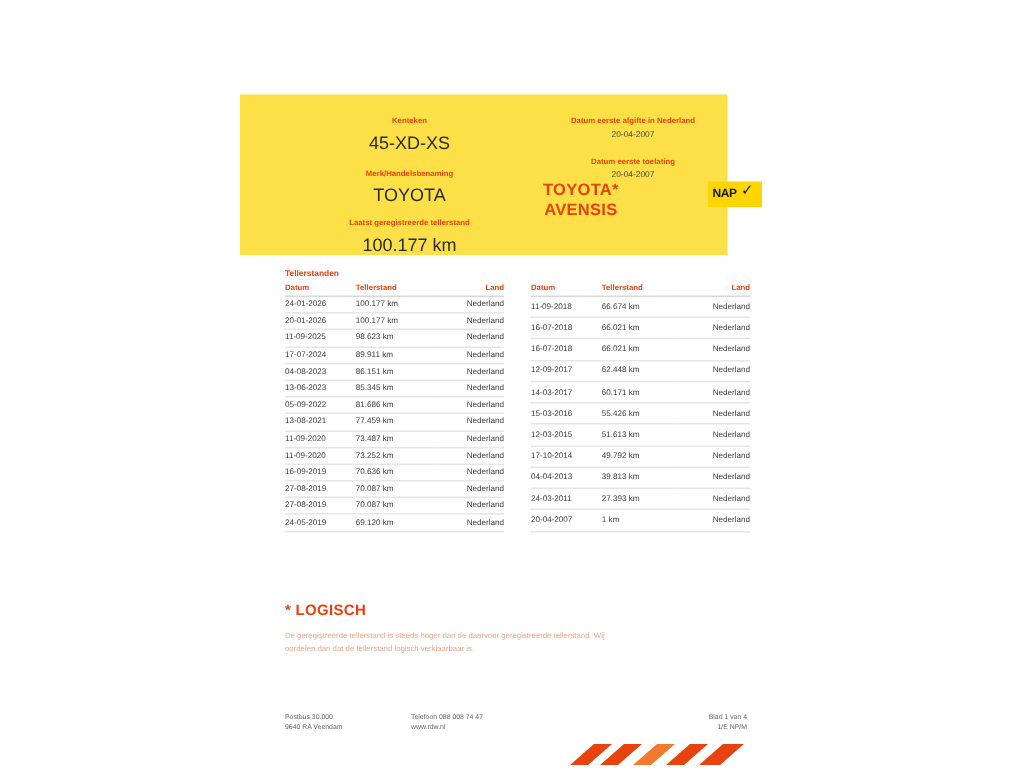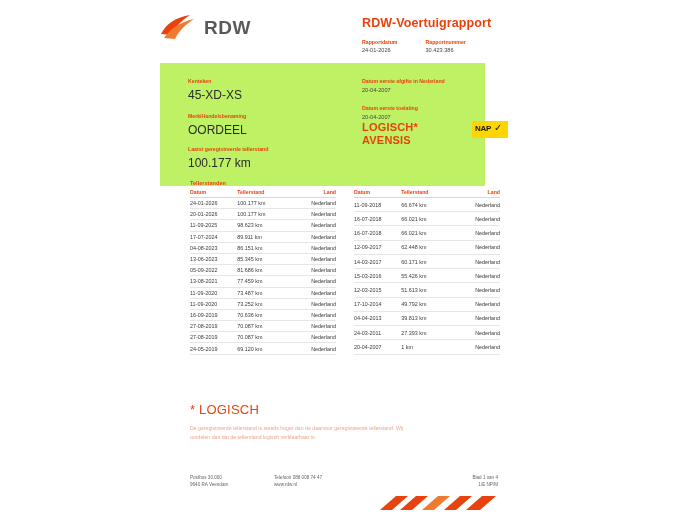--- a/index.html
+++ b/index.html
@@ -87,22 +87,23 @@
     line-height: 9px;
     white-space: nowrap;
   }
 
   
   .panel {
     position: absolute;
     left: 160px;
     top: 63px;
     width: 325px;
-    height: 123px;
-    background: #bef264;
+    height: 107px;
+    background: #fde047;
+    text-align: center;
   }
   .panel-left {
     position: absolute;
     left: 28px;
     top: 14px;
     width: 170px;
   }
   .panel-right {
     position: absolute;
     left: 202px;
@@ -211,22 +212,22 @@
 
   
   .footnote {
     position: absolute;
     left: 190px;
     top: 402px;
     width: 300px;
   }
   .footnote-title {
     color: #e8420e;
-    font-weight: normal;
-    font-size: 13px;
+    font-weight: bold;
+    font-size: 10px;
     letter-spacing: 0.2px;
   }
   .footnote-body {
     margin-top: 7px;
     color: #f0a58c;
     font-size: 5.2px;
     line-height: 8.5px;
     max-width: 230px;
   }
 
@@ -255,68 +256,48 @@
     top: 28px;
     width: 122px;
     height: 18px;
   }
 </style>
 </head>
 <body>
 
 <div class="page">
 
-  <div class="header">
-    <div class="logo-wrap">
-      <svg class="logo-mark" viewBox="0 0 38 26">
-        <path d="M1 20 C6 10, 16 3, 30 1 C22 6, 16 12, 12 21 Z" fill="#e8420e"></path>
-        <path d="M4 24 C10 15, 20 8, 34 5 C25 11, 19 17, 15 25 Z" fill="#f07a30"></path>
-      </svg>
-      <div class="logo-text">RDW</div>
-    </div>
-    <div class="report-title">RDW-Voertuigrapport</div>
-    <div class="meta-row">
-      <div class="meta-col c1">
-        <div class="meta-label">Rapportdatum</div>
-        <div class="meta-value">24-01-2026</div>
-      </div>
-      <div class="meta-col c2">
-        <div class="meta-label">Rapportnummer</div>
-        <div class="meta-value">30.423.386</div>
-      </div>
-    </div>
-  </div>
 
   <div class="panel">
     <div class="panel-left">
       <div class="blk">
         <div class="lbl">Kenteken</div>
         <div class="val-big">45-XD-XS</div>
       </div>
       <div class="blk m2">
         <div class="lbl">Merk/Handelsbenaming</div>
-        <div class="val-big">OORDEEL</div>
+        <div class="val-big">TOYOTA</div>
       </div>
       <div class="blk">
         <div class="lbl">Laatst geregistreerde tellerstand</div>
         <div class="val-big">100.177 km</div>
       </div>
     </div>
     <div class="panel-right">
       <div class="blk">
         <div class="lbl">Datum eerste afgifte in Nederland</div>
         <div class="val-sm">20-04-2007</div>
       </div>
       <div class="blk">
         <div class="lbl">Datum eerste toelating</div>
         <div class="val-sm">20-04-2007</div>
       </div>
     </div>
     <div class="verdict">
-      <div>LOGISCH*</div>
+      <div>TOYOTA*</div>
       <div>AVENSIS</div>
     </div>
     <div class="nap-badge">
       <span class="nap-text">NAP</span>
       <span class="nap-check">✓</span>
     </div>
   </div>
 
   <div class="table-section">
     <div class="table-title">Tellerstanden</div>

